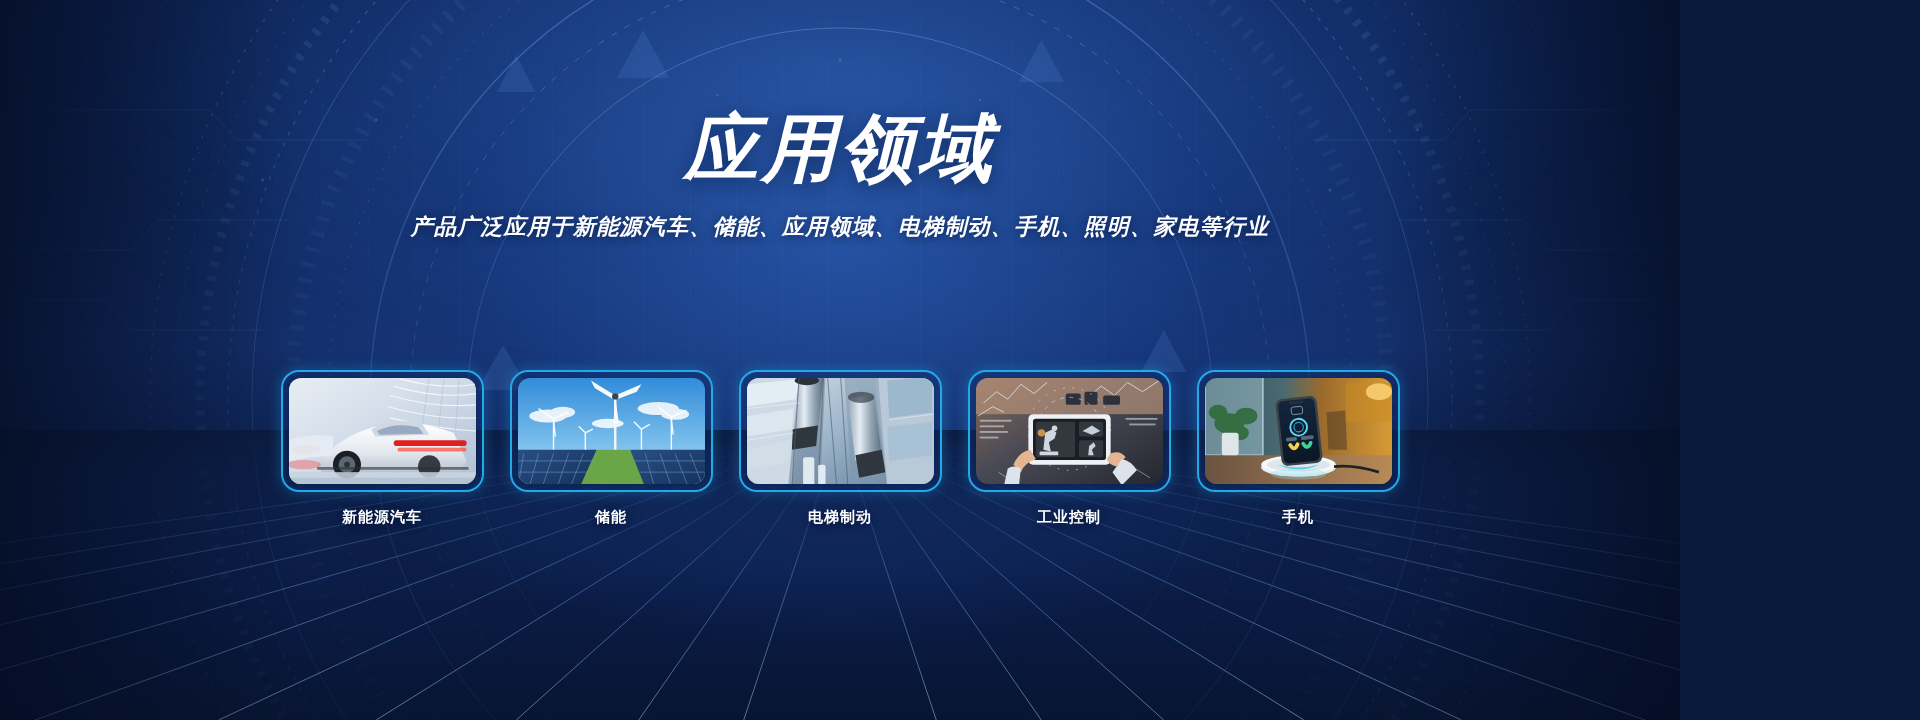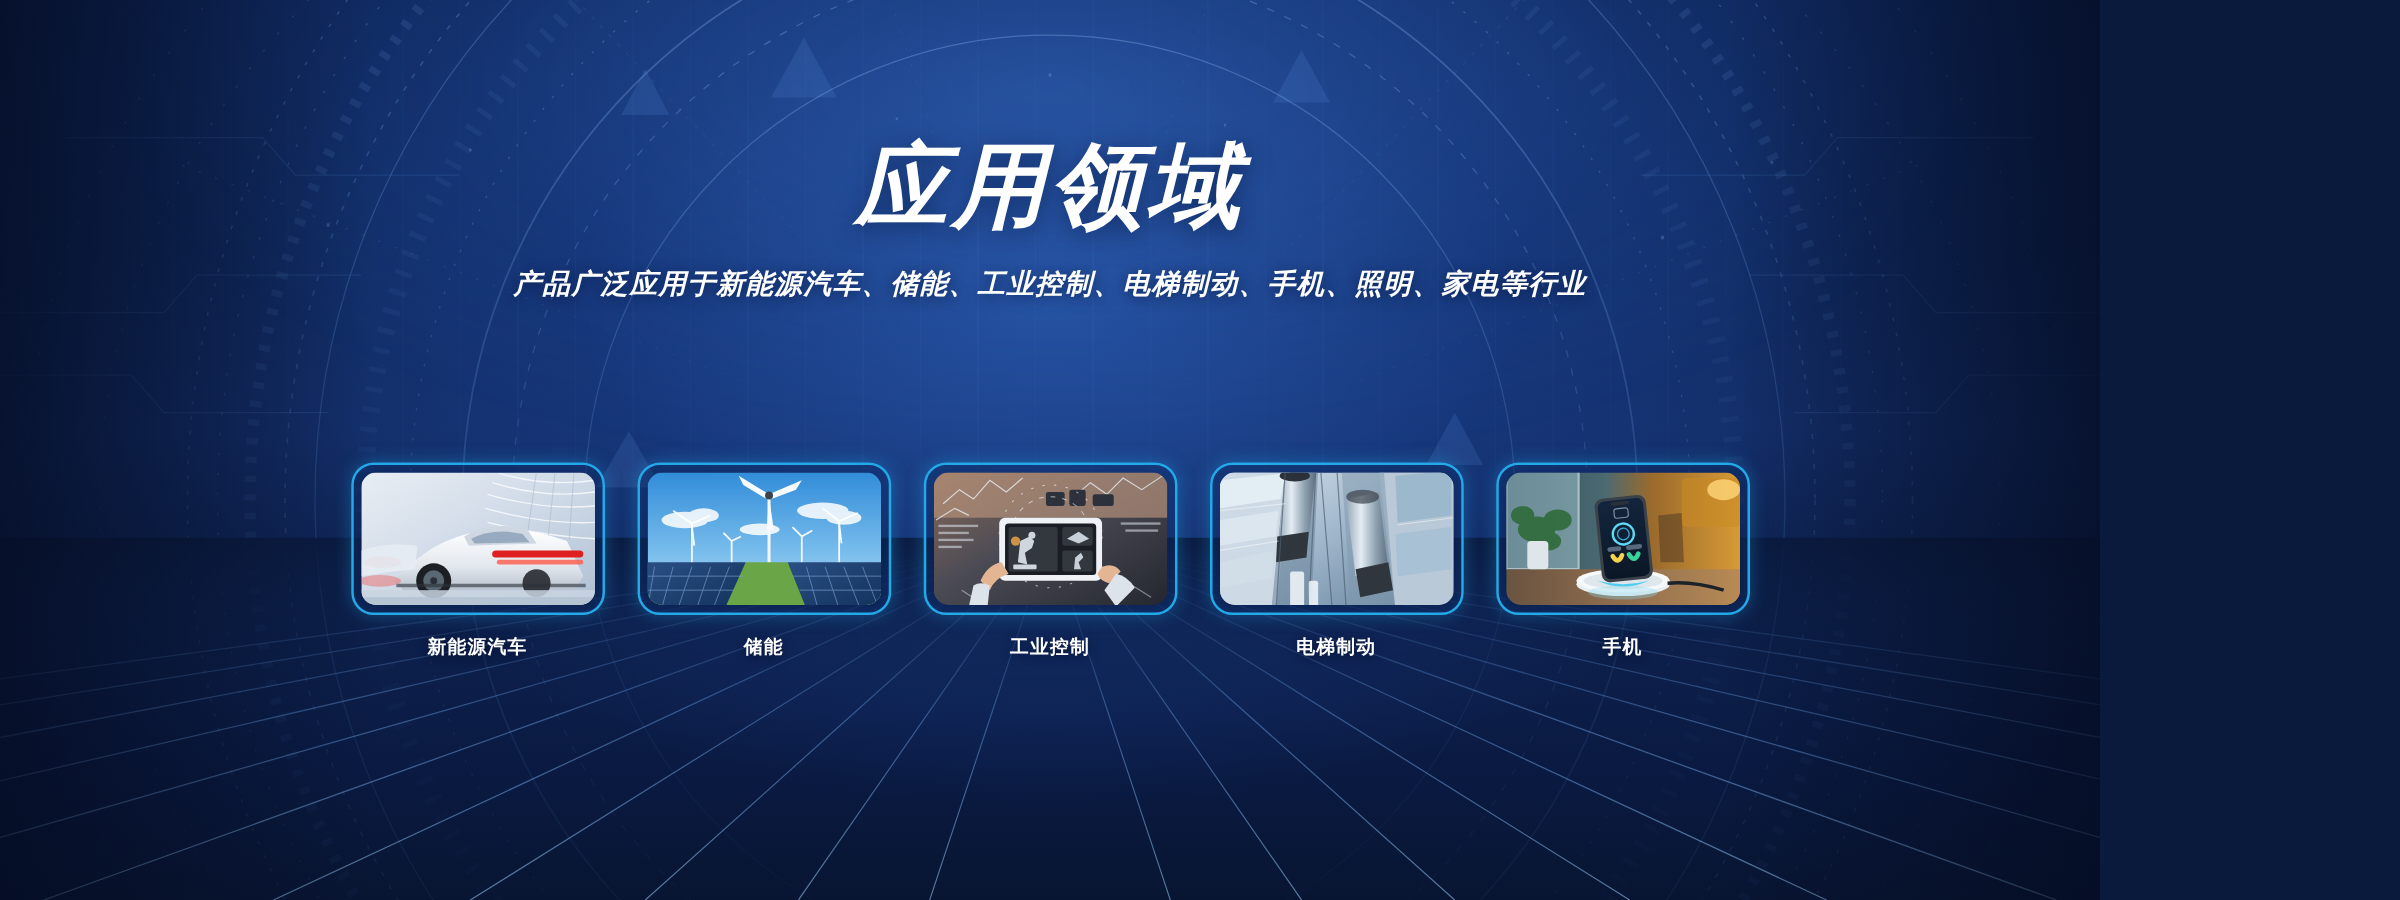--- a/index.html
+++ b/index.html
@@ -190,21 +190,21 @@
     </div>
   </div>
 
   <div class="corner-l"></div>
   <div class="corner-r"></div>
 
   <div class="head">
     <div class="title-row">
       <span class="title-cn">应用领域</span>
     </div>
-    <div class="subtitle">产品广泛应用于新能源汽车、储能、工业控制、电梯制动、手机、照明、家电等行业</div>
+    <div class="subtitle">产品广泛应用于新能源汽车、储能、应用领域、电梯制动、手机、照明、家电等行业</div>
   </div>
 
   <div class="cards">
 
     <div class="card">
       <div class="frame">
         <div class="thumb">
           <svg viewBox="0 0 200 120" preserveAspectRatio="xMidYMid slice">
             <defs>
               <linearGradient id="carbg" x1="0" y1="0" x2="1" y2="1">
@@ -323,86 +323,20 @@
         </div>
       </div>
       <div class="clabel">储能</div>
     </div>
 
     <div class="card">
       <div class="frame">
         <div class="thumb">
           <svg viewBox="0 0 200 120" preserveAspectRatio="xMidYMid slice">
             <defs>
-              <linearGradient id="ind" x1="0" y1="0" x2="1" y2="1">
-                <stop offset="0%" stop-color="#8a6b58"></stop>
-                  <stop offset="45%" stop-color="#4a4a55"></stop>
-                <stop offset="100%" stop-color="#23262f"></stop>
-              </linearGradient>
-            </defs>
-            <rect width="200" height="120" fill="url(#ind)"></rect>
-            <g fill="#b49079" opacity=".7">
-              <rect x="0" y="0" width="200" height="42"></rect>
-            </g>
-            <g stroke="#e8eef5" stroke-width="1" fill="none" opacity=".8">
-              <path d="M8 30 L22 18 L34 26 L48 10 L62 20 L76 8"></path>
-              <path d="M120 24 L134 12 L148 22 L162 8 L178 18 L196 6"></path>
-              <path d="M2 44 L18 34 L30 40"></path>
-            </g>
-            <g fill="#dfe7f0" opacity=".55">
-              <rect x="4" y="48" width="34" height="2"></rect>
-                <rect x="4" y="54" width="26" height="2"></rect>
-              <rect x="4" y="60" width="30" height="2"></rect>
-                <rect x="4" y="66" width="20" height="2"></rect>
-              <rect x="160" y="46" width="34" height="2"></rect>
-                <rect x="164" y="52" width="28" height="2"></rect>
-            </g>
-            <g fill="#2c313b">
-              <rect x="96" y="20" width="16" height="12" rx="2"></rect>
-              <rect x="116" y="18" width="14" height="14" rx="2"></rect>
-              <rect x="136" y="22" width="18" height="10" rx="2"></rect>
-              <rect x="56" y="70" width="22" height="16" rx="2"></rect>
-              <rect x="120" y="74" width="24" height="14" rx="2"></rect>
-            </g>
-            <g stroke="#f0f4fa" stroke-width=".9" fill="none" opacity=".65">
-              <circle cx="100" cy="58" r="34" stroke-dasharray="4 6"></circle>
-              <circle cx="100" cy="58" r="44" stroke-dasharray="2 8"></circle>
-            </g>
-            <rect x="56" y="42" width="88" height="54" rx="5" fill="#eef1f5"></rect>
-            <rect x="61" y="47" width="78" height="44" rx="3" fill="#1a1d24"></rect>
-            <rect x="64" y="50" width="42" height="38" rx="2" fill="#33383f"></rect>
-            <g fill="#cfd6de">
-              <path d="M72 80 L74 62 L82 58 L86 62 L84 68 L78 72 L80 82 Z"></path>
-              <circle cx="84" cy="57" r="3"></circle>
-              <rect x="68" y="82" width="20" height="4" rx="1"></rect>
-            </g>
-            <circle cx="70" cy="62" r="4" fill="#e8a34a" opacity=".85"></circle>
-            <rect x="110" y="50" width="26" height="16" rx="2" fill="#33383f"></rect>
-            <path d="M114 60 L124 54 L133 60 L124 64 Z" fill="#c7cfd8"></path>
-            <rect x="110" y="70" width="26" height="18" rx="2" fill="#33383f"></rect>
-            <path d="M120 86 L121 76 L126 72 L128 76 L124 80 L126 86 Z" fill="#c7cfd8"></path>
-            <path d="M40 96 Q46 82 58 80 L64 90 Q52 94 48 104 Z" fill="#e3b593"></path>
-            <path d="M34 100 Q40 96 48 100 L46 118 L30 118 Z" fill="#dde3ea"></path>
-            <path d="M144 84 Q154 80 160 88 L150 98 Q142 96 140 90 Z" fill="#e3b593"></path>
-            <path d="M156 90 Q166 92 172 102 L156 118 L146 104 Z" fill="#dde3ea"></path>
-            <g stroke="#dfe7f0" stroke-width="1" opacity=".5" fill="none">
-              <path d="M24 104 L36 112"></path>
-                <path d="M170 100 L186 110"></path>
-            </g>
-          </svg>
-        </div>
-      </div>
-      <div class="clabel">工业控制</div>
-    </div>
-
-    <div class="card">
-      <div class="frame">
-        <div class="thumb">
-          <svg viewBox="0 0 200 120" preserveAspectRatio="xMidYMid slice">
-            <defs>
               <linearGradient id="ele" x1="0" y1="0" x2="1" y2="1">
                 <stop offset="0%" stop-color="#d8e4ef"></stop>
                   <stop offset="50%" stop-color="#9db4c9"></stop>
                 <stop offset="100%" stop-color="#5d7c98"></stop>
               </linearGradient>
               <linearGradient id="steel" x1="0" y1="0" x2="1" y2="0">
                 <stop offset="0%" stop-color="#97a9b8"></stop>
                   <stop offset="35%" stop-color="#e4ecf3"></stop>
                 <stop offset="70%" stop-color="#8fa2b2"></stop>
                   <stop offset="100%" stop-color="#5e707f"></stop>
@@ -440,20 +374,86 @@
             </g>
             <g stroke="#ffffff" stroke-opacity=".45" stroke-width="1" fill="none">
               <path d="M0 36 L56 30"></path>
                 <path d="M0 70 L50 62"></path>
                 <path d="M152 48 L200 42"></path>
             </g>
           </svg>
         </div>
       </div>
       <div class="clabel">电梯制动</div>
+    </div>
+
+    <div class="card">
+      <div class="frame">
+        <div class="thumb">
+          <svg viewBox="0 0 200 120" preserveAspectRatio="xMidYMid slice">
+            <defs>
+              <linearGradient id="ind" x1="0" y1="0" x2="1" y2="1">
+                <stop offset="0%" stop-color="#8a6b58"></stop>
+                  <stop offset="45%" stop-color="#4a4a55"></stop>
+                <stop offset="100%" stop-color="#23262f"></stop>
+              </linearGradient>
+            </defs>
+            <rect width="200" height="120" fill="url(#ind)"></rect>
+            <g fill="#b49079" opacity=".7">
+              <rect x="0" y="0" width="200" height="42"></rect>
+            </g>
+            <g stroke="#e8eef5" stroke-width="1" fill="none" opacity=".8">
+              <path d="M8 30 L22 18 L34 26 L48 10 L62 20 L76 8"></path>
+              <path d="M120 24 L134 12 L148 22 L162 8 L178 18 L196 6"></path>
+              <path d="M2 44 L18 34 L30 40"></path>
+            </g>
+            <g fill="#dfe7f0" opacity=".55">
+              <rect x="4" y="48" width="34" height="2"></rect>
+                <rect x="4" y="54" width="26" height="2"></rect>
+              <rect x="4" y="60" width="30" height="2"></rect>
+                <rect x="4" y="66" width="20" height="2"></rect>
+              <rect x="160" y="46" width="34" height="2"></rect>
+                <rect x="164" y="52" width="28" height="2"></rect>
+            </g>
+            <g fill="#2c313b">
+              <rect x="96" y="20" width="16" height="12" rx="2"></rect>
+              <rect x="116" y="18" width="14" height="14" rx="2"></rect>
+              <rect x="136" y="22" width="18" height="10" rx="2"></rect>
+              <rect x="56" y="70" width="22" height="16" rx="2"></rect>
+              <rect x="120" y="74" width="24" height="14" rx="2"></rect>
+            </g>
+            <g stroke="#f0f4fa" stroke-width=".9" fill="none" opacity=".65">
+              <circle cx="100" cy="58" r="34" stroke-dasharray="4 6"></circle>
+              <circle cx="100" cy="58" r="44" stroke-dasharray="2 8"></circle>
+            </g>
+            <rect x="56" y="42" width="88" height="54" rx="5" fill="#eef1f5"></rect>
+            <rect x="61" y="47" width="78" height="44" rx="3" fill="#1a1d24"></rect>
+            <rect x="64" y="50" width="42" height="38" rx="2" fill="#33383f"></rect>
+            <g fill="#cfd6de">
+              <path d="M72 80 L74 62 L82 58 L86 62 L84 68 L78 72 L80 82 Z"></path>
+              <circle cx="84" cy="57" r="3"></circle>
+              <rect x="68" y="82" width="20" height="4" rx="1"></rect>
+            </g>
+            <circle cx="70" cy="62" r="4" fill="#e8a34a" opacity=".85"></circle>
+            <rect x="110" y="50" width="26" height="16" rx="2" fill="#33383f"></rect>
+            <path d="M114 60 L124 54 L133 60 L124 64 Z" fill="#c7cfd8"></path>
+            <rect x="110" y="70" width="26" height="18" rx="2" fill="#33383f"></rect>
+            <path d="M120 86 L121 76 L126 72 L128 76 L124 80 L126 86 Z" fill="#c7cfd8"></path>
+            <path d="M40 96 Q46 82 58 80 L64 90 Q52 94 48 104 Z" fill="#e3b593"></path>
+            <path d="M34 100 Q40 96 48 100 L46 118 L30 118 Z" fill="#dde3ea"></path>
+            <path d="M144 84 Q154 80 160 88 L150 98 Q142 96 140 90 Z" fill="#e3b593"></path>
+            <path d="M156 90 Q166 92 172 102 L156 118 L146 104 Z" fill="#dde3ea"></path>
+            <g stroke="#dfe7f0" stroke-width="1" opacity=".5" fill="none">
+              <path d="M24 104 L36 112"></path>
+                <path d="M170 100 L186 110"></path>
+            </g>
+          </svg>
+        </div>
+      </div>
+      <div class="clabel">工业控制</div>
     </div>
 
     <div class="card">
       <div class="frame">
         <div class="thumb">
           <svg viewBox="0 0 200 120" preserveAspectRatio="xMidYMid slice">
             <defs>
               <linearGradient id="room" x1="0" y1="0" x2="1" y2="0">
                 <stop offset="0%" stop-color="#2f4a57"></stop>
                   <stop offset="42%" stop-color="#4a6a72"></stop>

